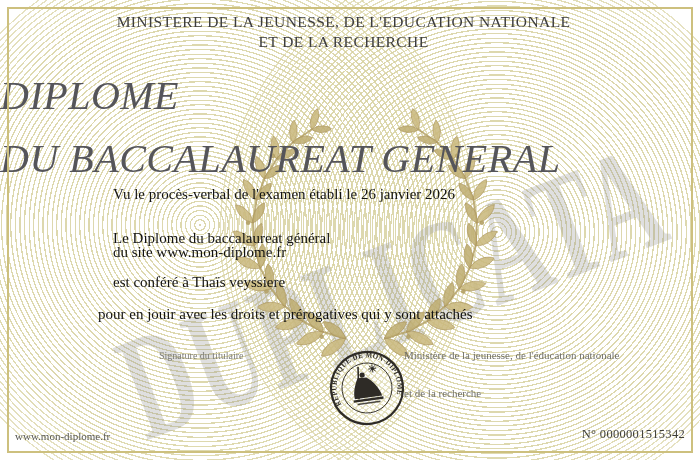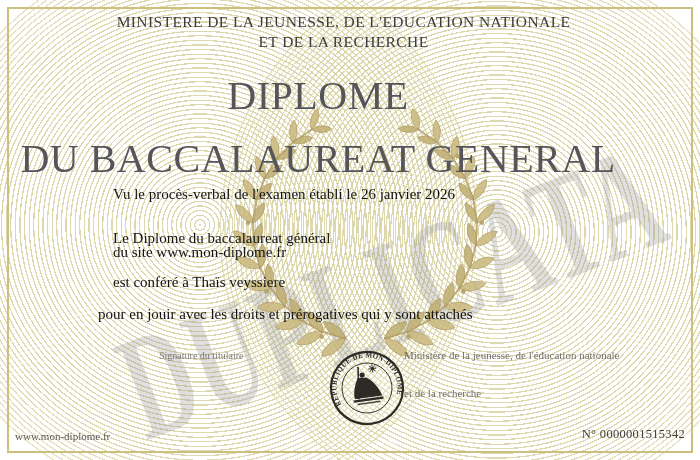--- a/index.html
+++ b/index.html
@@ -19,21 +19,21 @@
   .watermark{
     position:absolute;left:128px;top:318px;width:920px;height:150px;z-index:1;
     transform:rotate(-21deg);transform-origin:0 50%;white-space:nowrap;
     font-size:150px;line-height:150px;font-weight:bold;color:rgba(150,150,150,0.30);
   }
   .watermark span{display:inline-block;transform:scaleX(0.62);transform-origin:0 50%;letter-spacing:5px;}
   #wreath-svg{position:absolute;left:212px;top:86px;z-index:2;}
   .txt{position:absolute;z-index:3;}
   .hdr{left:0;width:687px;text-align:center;font-size:15.5px;letter-spacing:.4px;color:#3c3c3e;}
   #hdr1{top:13px;} #hdr2{top:33px;}
-  .title{left:0;width:636px;text-align:center;font-size:40px;letter-spacing:.5px;color:#55555a;}
+  .title{left:0;width:636px;text-align:left;font-size:40px;letter-spacing:.5px;color:#55555a;font-style:italic;}
   #title1{top:72px;} #title2{top:116px;margin-top:19px;}
   .bodyline{left:65px;font-size:15px;color:#121212;white-space:nowrap;margin-left:48px;}
   #bl0{top:186px;} #bl1{top:208px;} #bl2{top:230px;} #bl3{top:244px;} #bl4{top:274px;}
   #grant{left:98px;top:306px;font-size:15px;color:#121212;white-space:nowrap;}
   #sig{left:159px;top:350px;font-size:10px;color:#7b7b76;}
   .minfoot{left:404px;font-size:11px;color:#6e6e68;white-space:nowrap;}
   #mf1{top:349px;} #mf2{top:387px;}
   #site{left:15px;top:430px;font-size:11px;color:#55554f;}
   #serial{right:15px;top:427px;font-size:12.5px;color:#3e3e3a;letter-spacing:.3px;}
   #seal-svg{position:absolute;left:328px;top:349px;z-index:4;}

